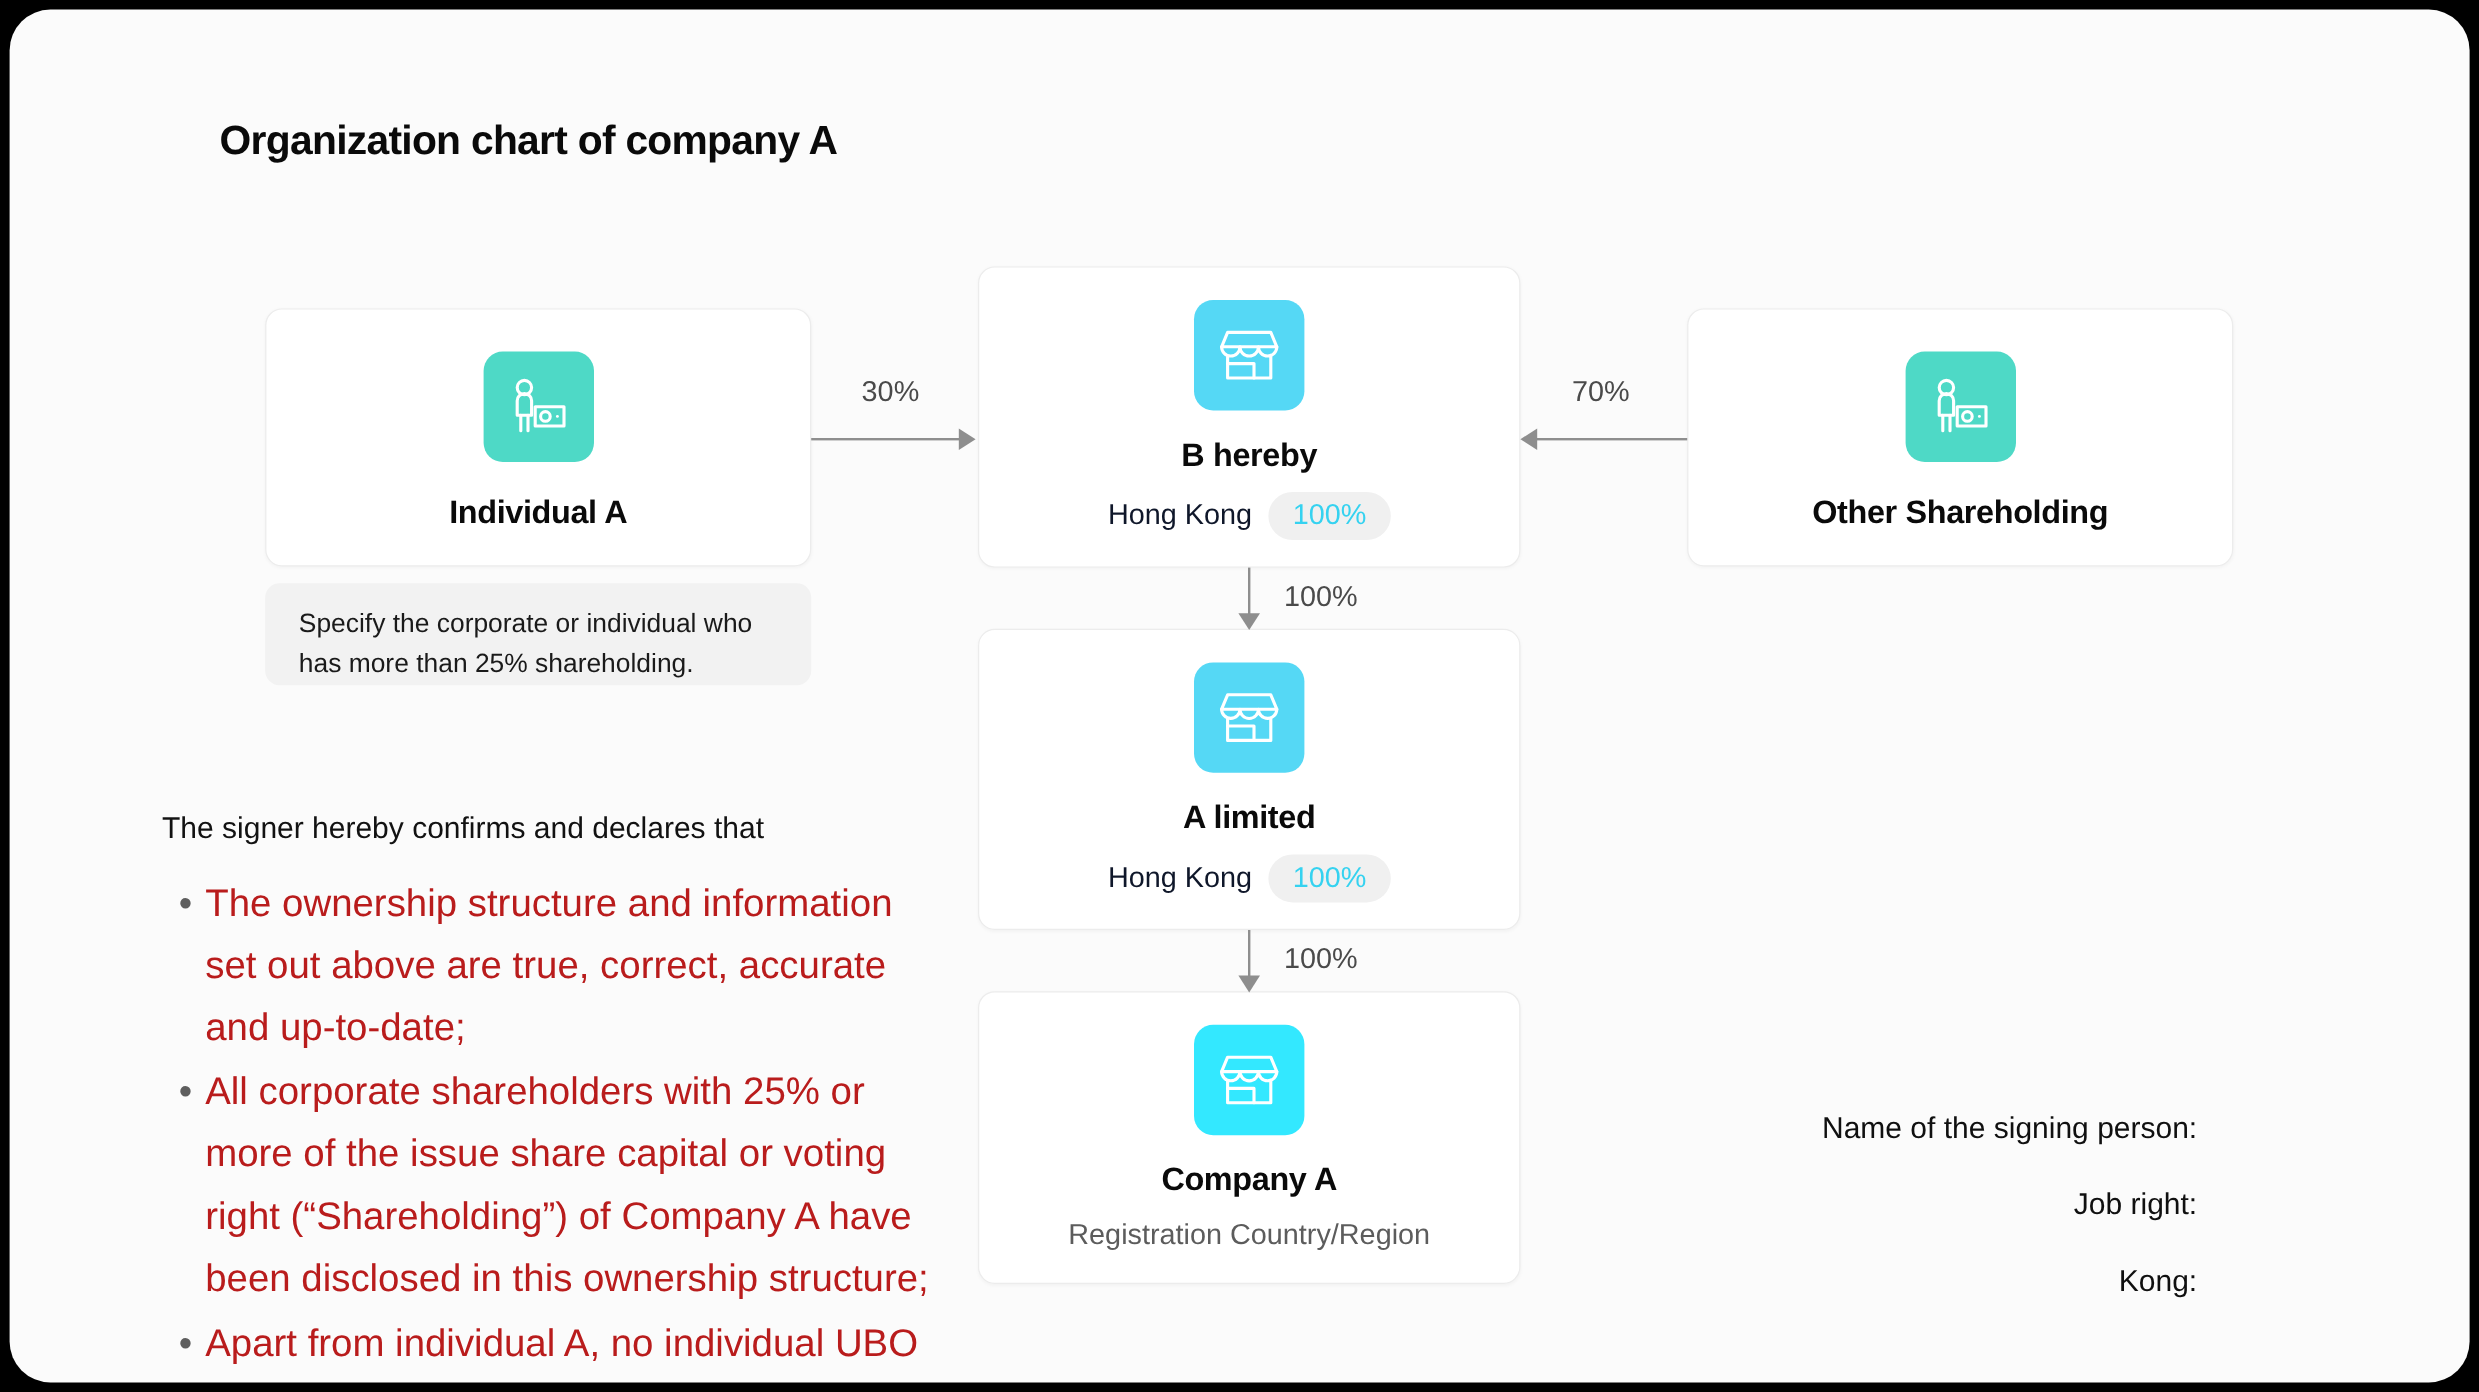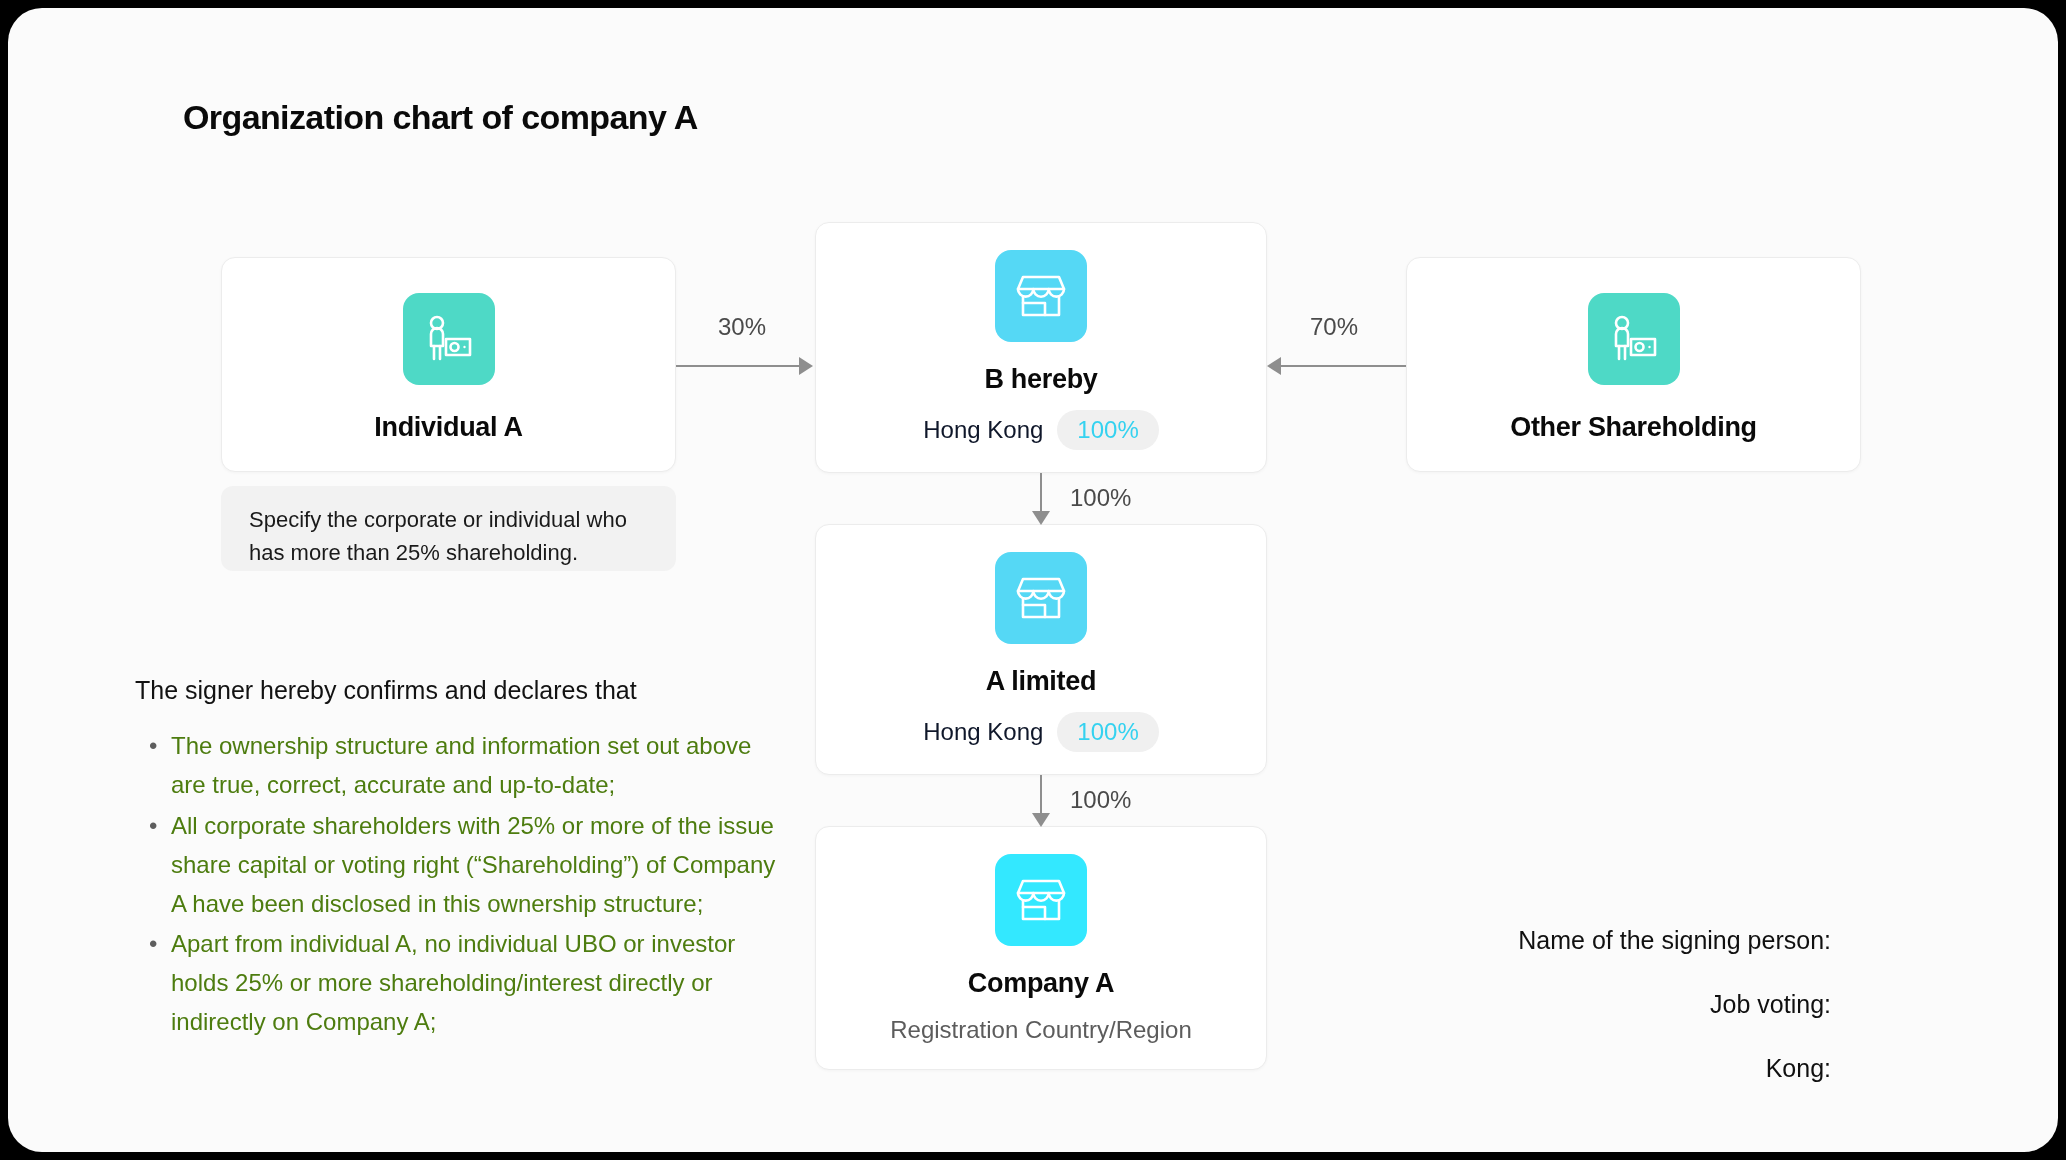--- a/index.html
+++ b/index.html
@@ -172,23 +172,23 @@
   .decl-list {
     position: absolute;
     left: 137px;
     top: 719px;
     width: 640px;
     list-style: none;
   }
   .decl-list li {
     position: relative;
     padding-left: 26px;
-    font-size: 24px;
+    font-size: 32px;
     line-height: 1.62;
-    color: #4d7c0f;
+    color: #b91c1c;
     margin-bottom: 2px;
   }
   .decl-list li::before {
     content: "\2022";
     position: absolute;
     left: 4px;
     top: 0;
     color: #5E5E5E;
   }
 
@@ -308,17 +308,17 @@
 
   <div class="decl-heading">The signer hereby confirms and declares that</div>
   <ul class="decl-list">
     <li>The ownership structure and information set out above are true, correct, accurate and up-to-date;</li>
     <li>All corporate shareholders with 25% or more of the issue share capital or voting right (“Shareholding”) of Company A have been disclosed in this ownership structure;</li>
     <li>Apart from individual A, no individual UBO or investor holds 25% or more shareholding/interest directly or indirectly on Company A;</li>
   </ul>
 
   <div class="sign-block">
     <div class="sign-field">Name of the signing person:</div>
-    <div class="sign-field">Job voting:</div>
+    <div class="sign-field">Job right:</div>
     <div class="sign-field">Kong:</div>
   </div>
 
 </div>
 
 </body></html>

